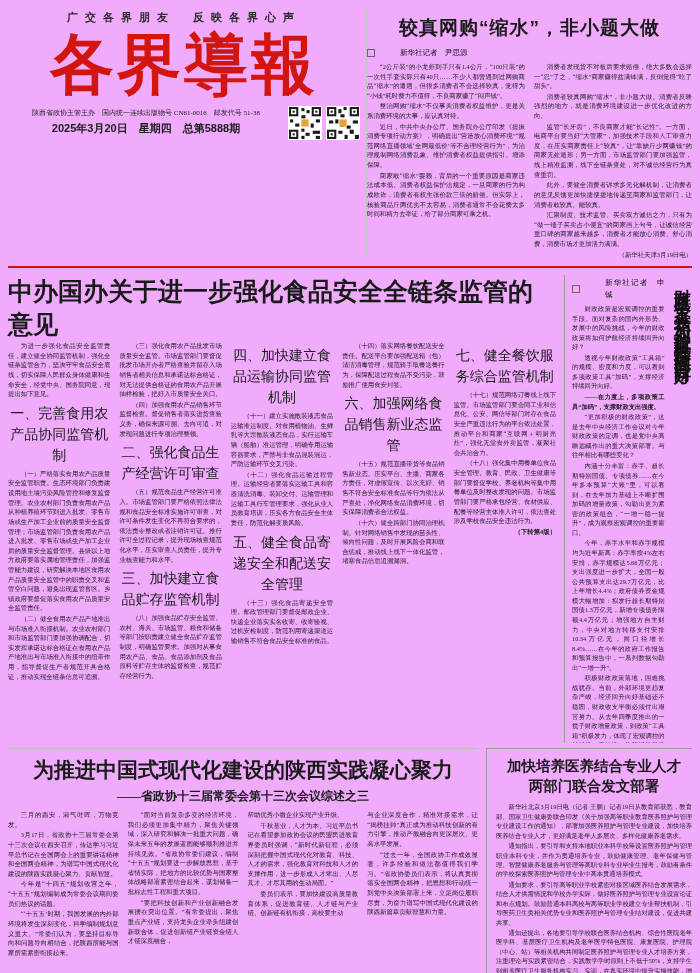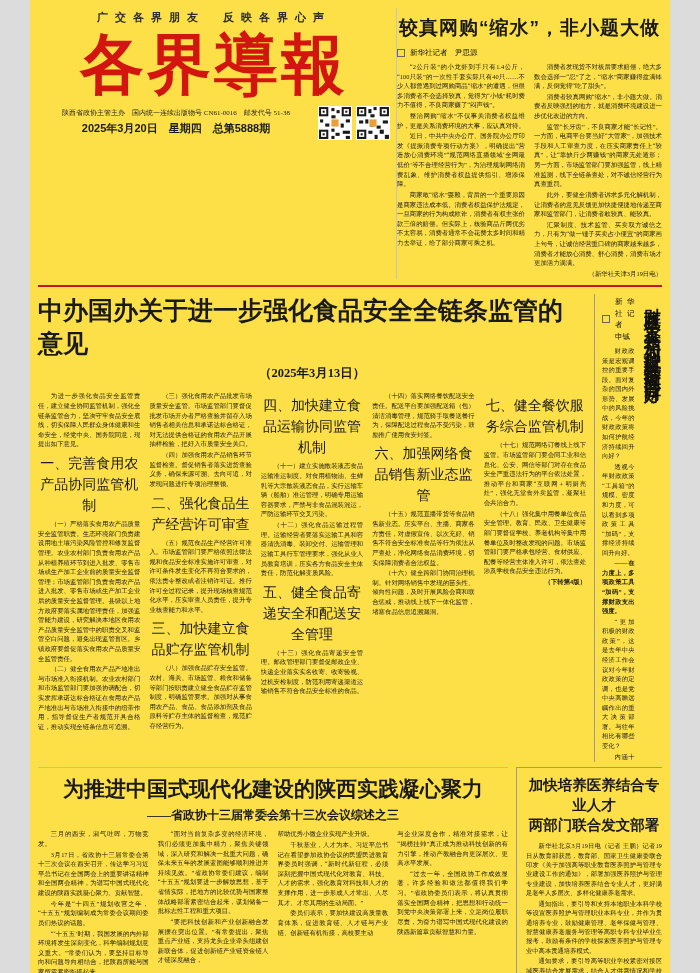--- a/index.html
+++ b/index.html
@@ -1,16 +1,16 @@
 <!DOCTYPE html>
 <html lang="zh"><head>
 <meta charset="utf-8">
 <style>
   html,body{margin:0;padding:0;background:#dcdcdc;}
-  .page{position:relative;width:640px;height:973px;margin:0 auto;background:#fde047;
+  .page{position:relative;width:700px;height:973px;margin:0 auto;background:#f0abfc;
         box-sizing:border-box;padding:8px 8px 0 8px;color:#1a1a1a;
         font-family:"Liberation Serif", serif; overflow:hidden;}
 
   
   .header{display:flex;}
   .header-left{width:352px;box-sizing:border-box;padding-top:2px;}
   .tagline{font-size:11px;letter-spacing:7px;text-align:center;color:#2b2b2b;
            font-family:"Liberation Sans", sans-serif;font-weight:bold;}
   .masthead-title{font-size:64px;line-height:1.25;text-align:center;color:#d2150f;
            font-weight:900;letter-spacing:3px;transform:scaleY(1.03);
@@ -20,21 +20,21 @@
   .pub-line1{font-size:7px;color:#222;}
   .pub-date{font-size:11px;font-weight:bold;margin:3px 0 2px;font-family:"Liberation Sans", sans-serif;}
   .pub-line3{font-size:7.5px;color:#222;}
   .red-num{color:#c8161e;font-weight:bold;}
   .qr{width:34px;height:34px;margin-left:4px;flex:none;background:#fff;}
 
   .header-right{flex:1;border-left:1px solid #c4c4c4;margin-left:6px;
                 display:flex;flex-direction:column;box-sizing:border-box;}
   .tr-title{font-size:19px;font-weight:900;text-align:center;margin:7px 0 5px;
             font-family:"Liberation Sans", sans-serif;letter-spacing:1px;}
-  .byline{font-size:7.5px;display:flex;align-items:center;color:#111;margin:2px 0 4px;}
+  .byline{font-size:7.5px;display:flex;align-items:center;color:#111;margin:2px 0 4px;gap:20px;}
   .bbox{width:6px;height:6px;border:1px solid #666;margin-right:5px;flex:none;}
   .tr-cols{display:flex;gap:9px;flex:1;overflow:hidden;}
   .col{flex:1;font-size:6.4px;line-height:1.5;text-align:justify;overflow:hidden;}
 
   .red-rule{height:2px;background:#c8161e;margin:6px 0 7px;}
 
   
   .row1{display:flex;height:468px;}
   .main-article{width:548px;display:flex;flex-direction:column;box-sizing:border-box;}
   .ma-title{font-size:25px;font-weight:900;text-align:left;letter-spacing:0px;
@@ -167,21 +167,20 @@
           </div>
       </div>
     </div>
   </div>
 
   <div class="red-rule"></div>
 
   <div class="row1">
     <div class="main-article">
       <div class="ma-title">中办国办关于进一步强化食品安全全链条监管的意见</div>
-      <div class="ma-subtitle">（2025年3月13日）</div>
       <div class="ma-cols">
         <div class="col">
             <div class="para">为进一步强化食品安全监管责任，建立健全协同监管机制，强化全链条监管合力，坚决守牢食品安全底线，切实保障人民群众身体健康和生命安全，经党中央、国务院同意，现提出如下意见。</div>
             <div class="sec-head">一、完善食用农产品协同监管机制</div>
             <div class="para">（一）严格落实食用农产品质量安全监管职责。生态环境部门负责建设用地土壤污染风险管控和修复监督管理。农业农村部门负责食用农产品从种植养殖环节到进入批发、零售市场或生产加工企业前的质量安全监督管理；市场监管部门负责食用农产品进入批发、零售市场或生产加工企业后的质量安全监督管理。县级以上地方政府要落实属地管理责任，加强监管能力建设，研究解决本地区食用农产品质量安全监管中的职责交叉和监管空白问题，避免出现监管盲区。乡镇政府要督促落实食用农产品质量安全监管责任。</div>
             <div class="para">（二）健全食用农产品产地准出与市场准入衔接机制。农业农村部门和市场监管部门要加强协调配合，切实发挥承诺达标合格证在食用农产品产地准出与市场准入衔接中的纽带作用，指导督促生产者规范开具合格证，推动实现全链条信息可追溯。</div>
           </div>
         <div class="col">
             <div class="para">（三）强化食用农产品批发市场质量安全监管。市场监管部门要督促批发市场开办者严格查验并留存入场销售者相关信息和承诺达标合格证，对无法提供合格证的食用农产品开展抽样检验，把好入市质量安全关口。</div>
             <div class="para">（四）加强食用农产品销售环节监督检查。督促销售者落实进货查验义务，确保来源可溯、去向可追，对发现问题进行专项治理整顿。</div>

